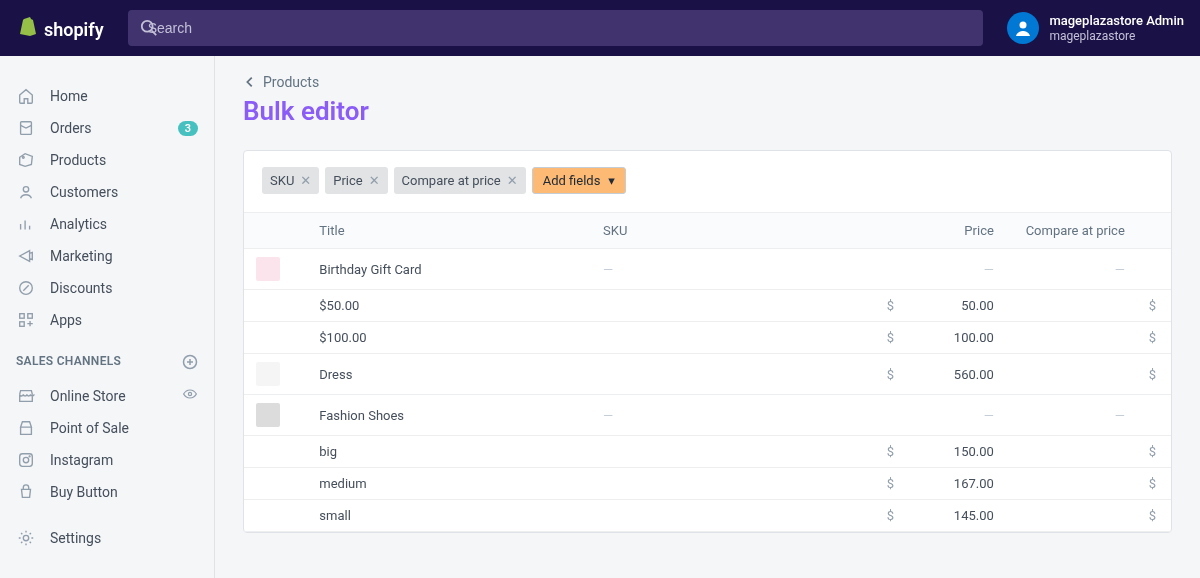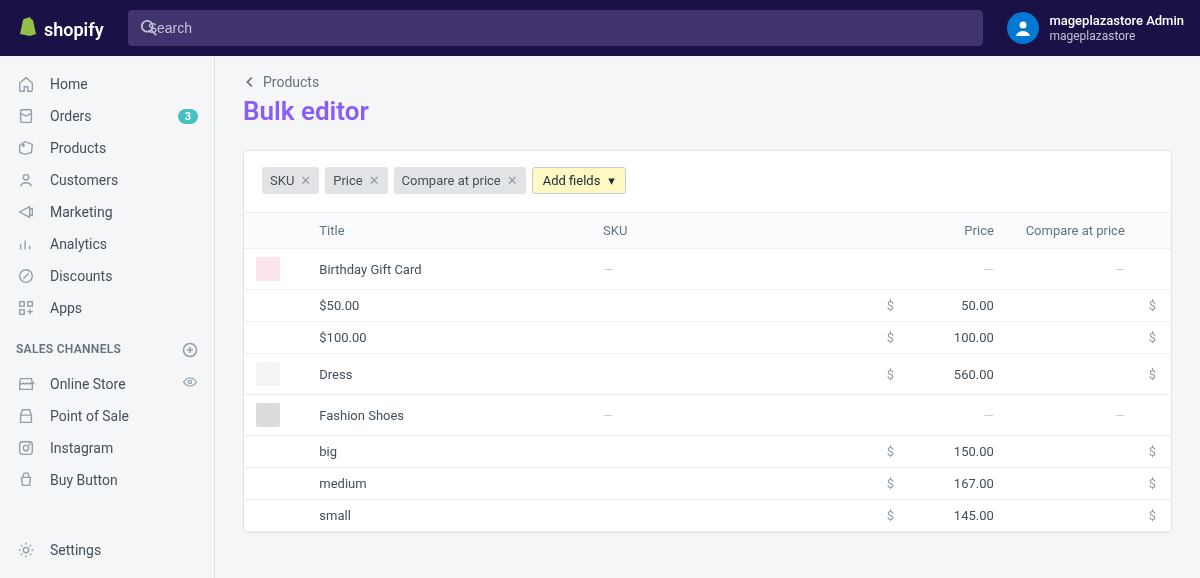--- a/index.html
+++ b/index.html
@@ -11,39 +11,39 @@
 .searchwrap{flex:1;position:relative;margin-right:24px}
 .searchin{width:100%;height:36px;background:#41346e;border:none;border-radius:4px;padding:0 12px 0 20px;color:#fff;font-size:14px}
 .searchin::placeholder{color:#c4c0d8}
 .searchicon{position:absolute;left:12px;top:9px;color:#c4c0d8}
 .userblock{display:flex;align-items:center;color:#fff;cursor:pointer}
 .avatar{width:32px;height:32px;border-radius:50%;background:#0078d4;margin-right:10px;display:flex;align-items:center;justify-content:center}
 .avatar svg{fill:#fff}
 .uname{font-size:13px;font-weight:500;line-height:1.2}
 .ustore{font-size:12px;color:#c4c0d8;line-height:1.2}
 .body{display:flex;flex:1;overflow:hidden}
-.sidebar{width:215px;background:#f4f6f8;border-right:1px solid #dfe3e8;display:flex;flex-direction:column;padding:12px 0}
+.sidebar{width:215px;background:#f4f6f8;border-right:1px solid #dfe3e8;display:flex;flex-direction:column;padding:24px 0}
 .navitem{display:flex;align-items:center;padding:7px 16px;cursor:pointer;color:#454f5b;font-size:14px}
 .navicon{width:20px;margin-right:14px;color:#919eab;display:flex;align-items:center;justify-content:center}
 .navlabel{flex:1}
 .badge{background:#47c1bf;color:#fff;font-size:11px;border-radius:10px;padding:1px 7px;font-weight:600}
 .sectionhdr{display:flex;align-items:flex-start;padding:18px 16px 6px;color:#637381;font-size:12px;font-weight:600;letter-spacing:.3px}
 .sectionhdr .lbl{flex:1}
 .sideicon{color:#919eab;cursor:pointer}
 .sidefoot{margin-top:auto}
 .main{flex:1;overflow:auto;padding:18px 28px}
 .backlink{display:flex;align-items:center;color:#637381;font-size:14px;cursor:pointer;margin-bottom:6px}
 .pagetitle{font-size:26px;font-weight:600;margin-bottom:24px;color:#8b5cf6}
 .card{background:#fff;border:1px solid #dfe3e8;border-radius:4px}
 .cardtop{padding:16px 18px 18px}
 .editlbl{font-size:13px;color:#454f5b;margin-bottom:14px}
 .chips{display:flex;flex-wrap:wrap;gap:6px}
 .chip{background:#e1e3e5;border-radius:3px;padding:5px 8px;font-size:13px;color:#454f5b;display:flex;align-items:center;cursor:pointer}
 .chipx{margin-left:6px;color:#919eab;font-size:13px}
-.addfields{background:#fef9c3;border:1px solid #c4cdd5;border-radius:3px;padding:5px 10px;font-size:13px;display:flex;align-items:flex-end;cursor:pointer}
+.addfields{background:#fdba74;border:1px solid #c4cdd5;border-radius:3px;padding:5px 10px;font-size:13px;display:flex;align-items:flex-end;cursor:pointer}
 .addfields .caret{margin-left:8px}
 .tbl{width:100%;border-collapse:collapse}
 .tbl th{text-align:left;font-weight:400;color:#637381;font-size:13px;padding:10px 12px;border-top:1px solid #eceef0;border-bottom:1px solid #eceef0;background:#fafbfc}
 .tbl th.r{text-align:right}
 .tbl td{padding:8px 12px;border-bottom:1px solid #eceef0;font-size:13px;color:#454f5b;vertical-align:middle}
 .tbl td.r{text-align:right}
 .thumb{width:24px;height:24px;border-radius:2px;margin-right:10px;background:#e8e8e8;display:flex;align-items:center;justify-content:center;font-size:10px}
 .variant{padding-left:46px;color:#637381}
 .dash{color:#c4cdd5}
 .curr{color:#919eab}
@@ -123,32 +123,32 @@
               <svg width="18" height="18" viewBox="0 0 20 20" fill="none" stroke="currentColor" stroke-width="1.5">
                 <circle cx="10" cy="7" r="3"></circle>
                 <path d="M4 17c1-3 4-4 6-4s5 1 6 4"></path>
               </svg>
             </span>
             <span class="navlabel">Customers</span>
           </div>
           <div class="navitem">
             <span class="navicon">
               <svg width="18" height="18" viewBox="0 0 20 20" fill="none" stroke="currentColor" stroke-width="1.5">
+                <path d="M4 16V10M9 16V6M14 16v-4"></path>
+              </svg>
+            </span>
+            <span class="navlabel">Analytics</span>
+          </div>
+          <div class="navitem">
+            <span class="navicon">
+              <svg width="18" height="18" viewBox="0 0 20 20" fill="none" stroke="currentColor" stroke-width="1.5">
                 <path d="M3 10l11-6v12L3 10zM14 7l3-1v8l-3-1"></path>
               </svg>
             </span>
             <span class="navlabel">Marketing</span>
-          </div>
-          <div class="navitem">
-            <span class="navicon">
-              <svg width="18" height="18" viewBox="0 0 20 20" fill="none" stroke="currentColor" stroke-width="1.5">
-                <path d="M4 16V10M9 16V6M14 16v-4"></path>
-              </svg>
-            </span>
-            <span class="navlabel">Analytics</span>
           </div>
           <div class="navitem">
             <span class="navicon">
               <svg width="18" height="18" viewBox="0 0 20 20" fill="none" stroke="currentColor" stroke-width="1.5">
                 <circle cx="10" cy="10" r="7"></circle>
                 <path d="M7 13l6-6M8 8h0M12 12h0"></path>
               </svg>
             </span>
             <span class="navlabel">Discounts</span>
           </div>

